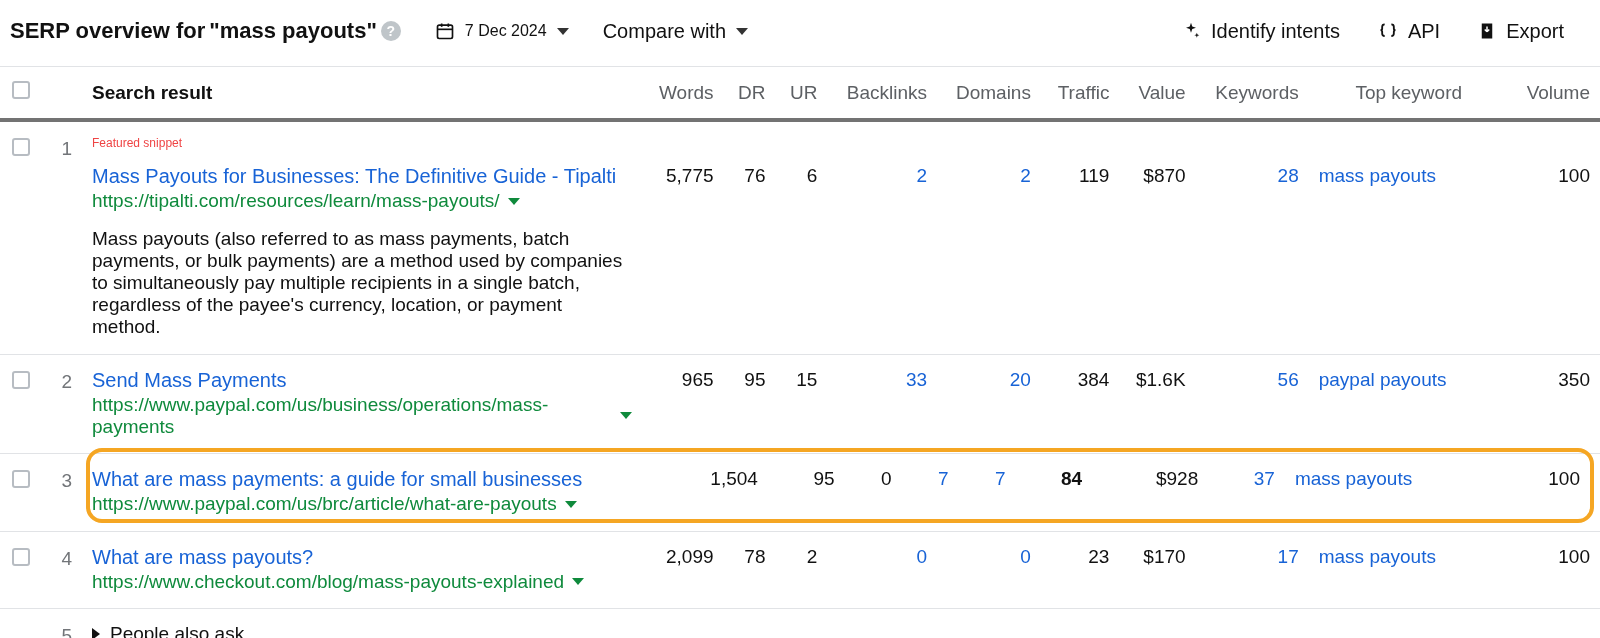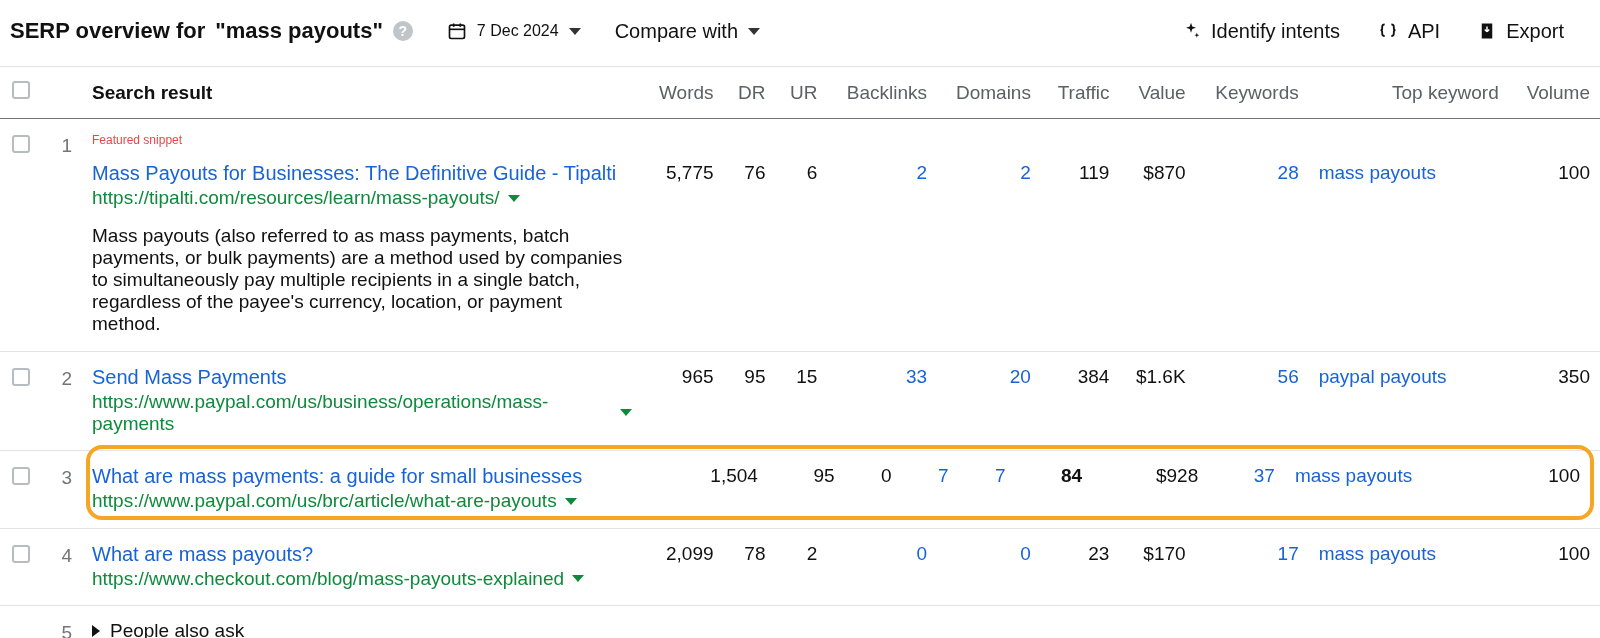--- a/index.html
+++ b/index.html
@@ -9,21 +9,21 @@
     color: #111;
     background: #fff;
     width: 1600px;
   }
   .topbar {
     display: flex;
     align-items: center;
     padding: 18px 10px 22px 10px;
     gap: 6px;
   }
-  .title-wrap { display: flex; align-items: center; gap: 10px; font-weight: 700; font-size: 22px; }
+  .title-wrap { display: flex; align-items: center; gap: 4px; font-weight: 700; font-size: 22px; }
   .help-circle {
     width: 20px; height: 20px; border-radius: 50%;
     background: #bfc5c9; color: #fff; font-size: 14px; font-weight: 700;
     display: inline-flex; align-items: center; justify-content: center;
   }
   .topbar-spacer { width: 22px; }
   .date-picker {
     display: flex; align-items: center; gap: 10px; font-size: 16px; color: #111; cursor: pointer;
   }
   .cal-icon svg { display: block; }
@@ -39,28 +39,28 @@
   table.serp {
     width: 100%;
     border-collapse: collapse;
   }
   table.serp thead th {
     font-weight: 400;
     color: #5d6064;
     text-align: right;
     padding: 14px 10px;
     border-top: 1px solid #e1e3e6;
-    border-bottom: 1px solid #737373;
+    border-bottom: 4px solid #737373;
     font-size: 19px;
     white-space: nowrap;
   }
   table.serp thead th:first-child { text-align: center; width: 42px; }
   table.serp thead th.pos-head { width: 40px; }
   table.serp thead th.search-head { text-align: left; width: 560px; color:#111; font-weight:600;}
-  table.serp thead th.topkw-head { text-align: right; width: 200px; }
+  table.serp thead th.topkw-head { text-align: center; width: 200px; }
   table.serp tbody tr { border-bottom: 0; }
   table.serp tbody tr.rowtop td { padding-top: 14px; }
   table.serp tbody td {
     padding: 2px 10px;
     vertical-align: top;
     font-size: 19px;
   }
   td.chk { text-align: center; padding-top: 16px !important; }
   td.pos { color: #727579; text-align: right; padding-right: 8px; font-size: 18px; padding-top:16px !important;}
   td.num { text-align: right; color: #111; }

